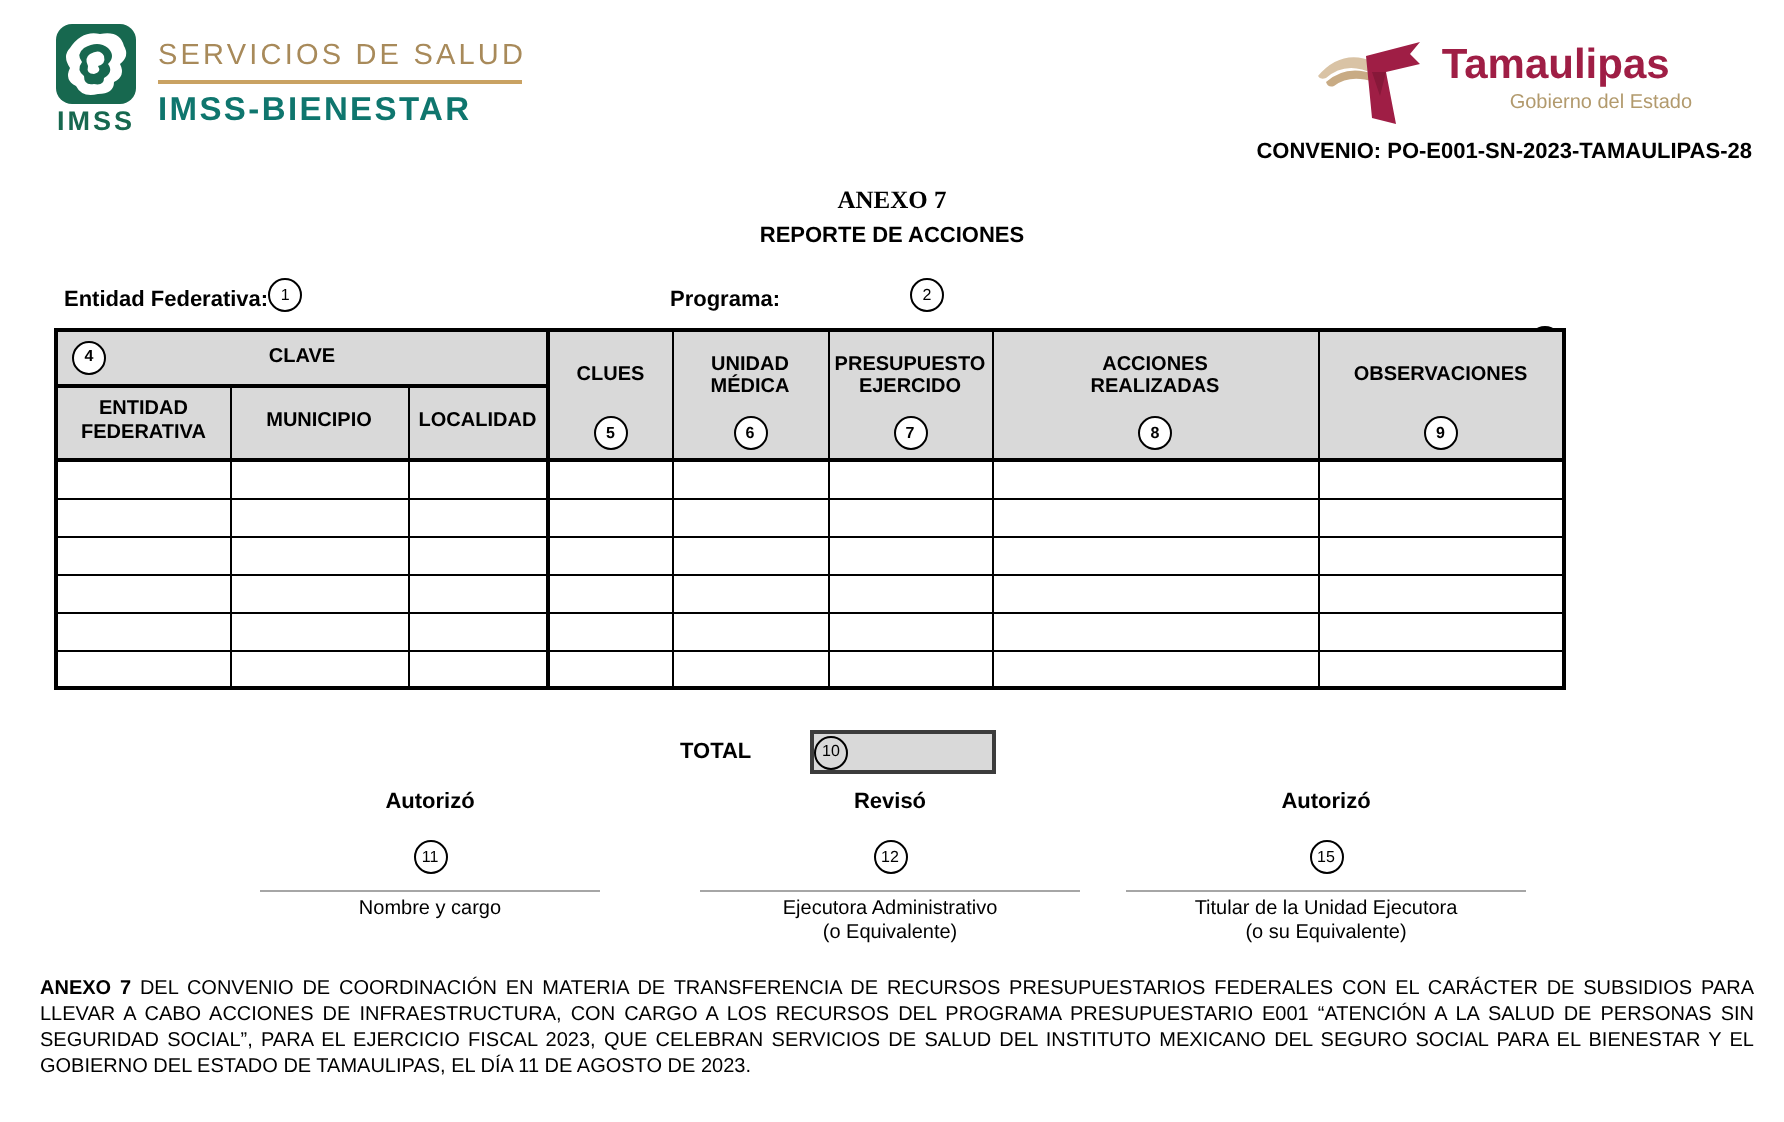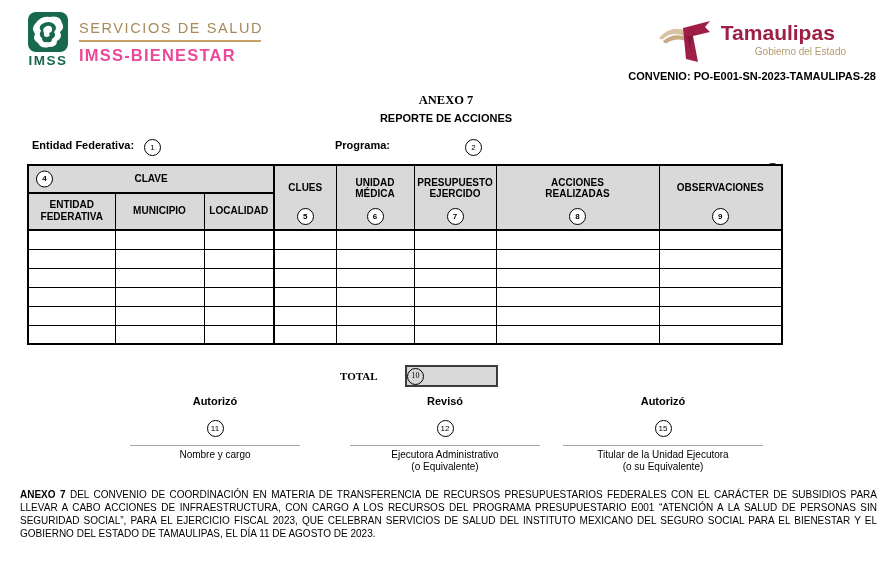--- a/index.html
+++ b/index.html
@@ -7,37 +7,37 @@
   .page { position:relative; width:892px; height:561px; background:#ffffff; overflow:hidden; color:#000; }
 
   
   .imss-block { position:absolute; left:28px; top:12px; display:flex; gap:11px; }
   .imss-logo { display:flex; flex-direction:column; align-items:center; }
   .imss-badge { width:40px; height:40px; }
   .imss-word { font-size:13.5px; font-weight:bold; color:#17684f; letter-spacing:1.5px; margin-top:1px; }
   .imss-text { padding-top:8px; }
   .imss-line1 { font-size:14.5px; color:#a88a5a; letter-spacing:1.6px; }
   .imss-divider { height:2px; background:#c9a263; margin:4px 0 4px 0; width:182px; }
-  .imss-line2 { font-size:16.5px; font-weight:bold; color:#ec4899; letter-spacing:1.2px; }
+  .imss-line2 { font-size:16.5px; font-weight:bold; color:#0f766e; letter-spacing:1.2px; }
 
   .tam-block { position:absolute; right:46px; top:14px; display:flex; align-items:center; gap:4px; }
   .tam-logo { width:62px; height:50px; }
   .tam-name { font-size:21px; font-weight:bold; color:#9f1e45; line-height:1; }
   .tam-sub { font-size:10px; color:#b29a6d; margin-top:3px; padding-left:2px;margin-left:32px; }
 
   .convenio { position:absolute; top:70px; right:16px; font-size:11px; font-weight:bold; }
 
   
   .title-wrap { position:absolute; top:93px; left:0; width:100%; text-align:center; }
   .title-anexo { font-family:"Liberation Serif", serif; font-weight:bold; font-size:12.5px; }
   .title-report { font-size:11px; font-weight:bold; margin-top:4px; }
 
   
   .fields-row { position:absolute; top:139px; left:32px; width:846px; height:20px; }
-  .field { position:absolute; display:flex; align-items:flex-start; gap:10px; }
+  .field { position:absolute; display:flex; align-items:flex-end; }
   .field-label { font-size:11px; font-weight:bold; }
   .circ { display:inline-flex; align-items:center; justify-content:center;
           width:17px; height:17px; min-width:17px; border:1px solid #000; border-radius:50%;
           font-size:8px; background:transparent; line-height:1; }
 
   
   .report-table { position:absolute; top:164px; left:27px; border-collapse:collapse;
                   border:2px solid #000; table-layout:fixed; }
   .report-table th, .report-table td { border:1px solid #000; padding:0; }
   .report-table th { background:#d9d9d9; font-size:10px; font-weight:bold; text-align:center; vertical-align:middle; }
@@ -47,21 +47,21 @@
   .vcell-inner { display:flex; flex-direction:column; height:63px; align-items:center; }
   .vlabel { flex:1; display:flex; align-items:center; justify-content:center; line-height:1.15; padding-top:2px; }
   .vlabel.narrow { max-width:82px; }
   .vcell-inner .circ { margin-bottom:4px; background:#fff; }
   .sub-th { height:36px; line-height:1.2; border-bottom:2px solid #000 !important; }
   .loc-col { border-right:2px solid #000 !important; }
   .report-table tbody tr { height:19px; }
   .report-table tbody td { background:#fff; }
 
   
-  .total-row { position:absolute; top:365px; left:0; width:892px; height:24px;font-family:Liberation Serif, serif; }
+  .total-row { position:absolute; top:365px; left:0; width:892px; height:24px; }
   .total-label { position:absolute; left:340px; top:5px; font-size:11px; font-weight:bold; }
   .total-box { position:absolute; left:405px; top:0; width:93px; height:22px; background:#d9d9d9;
                border:2px solid #3c3c3c; display:flex; align-items:center; justify-content:flex-start; }
 
   
   .sig-block { position:absolute; top:395px; text-align:center; }
   .sig-1 { left:130px; width:170px; }
   .sig-2 { left:350px; width:190px; }
   .sig-3 { left:563px; width:200px; }
   .sig-title { font-size:11px; font-weight:bold; }

